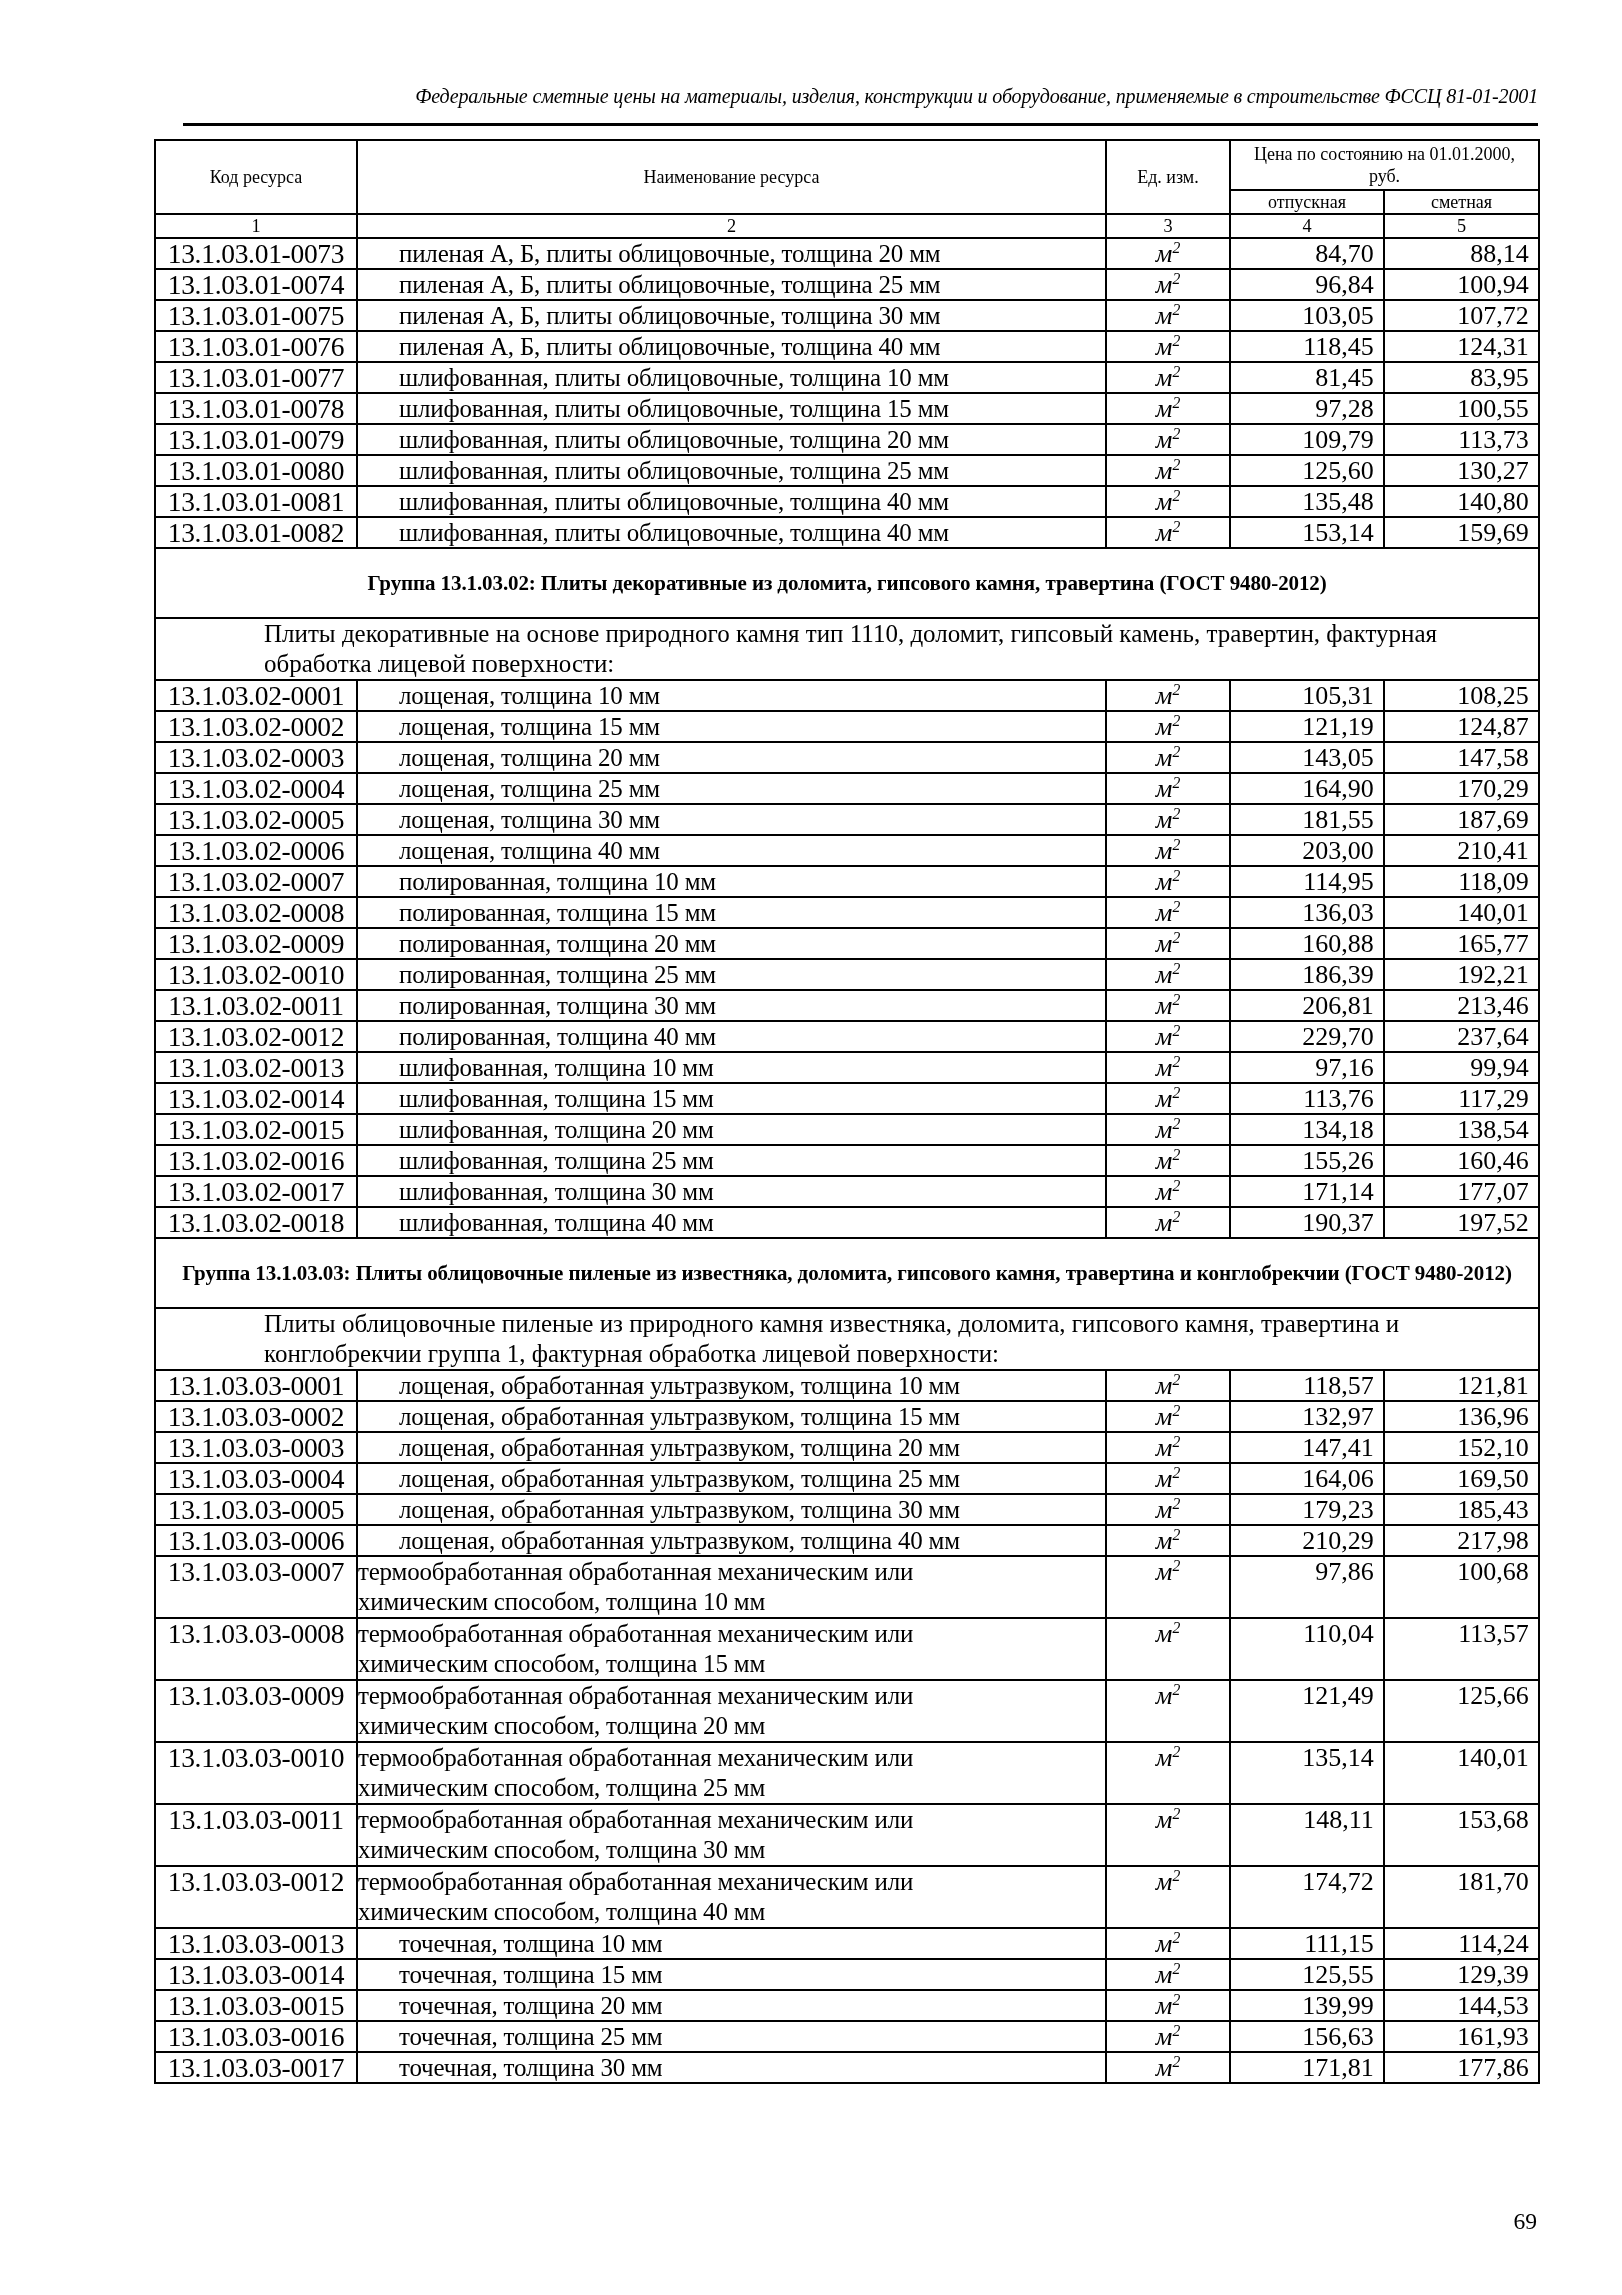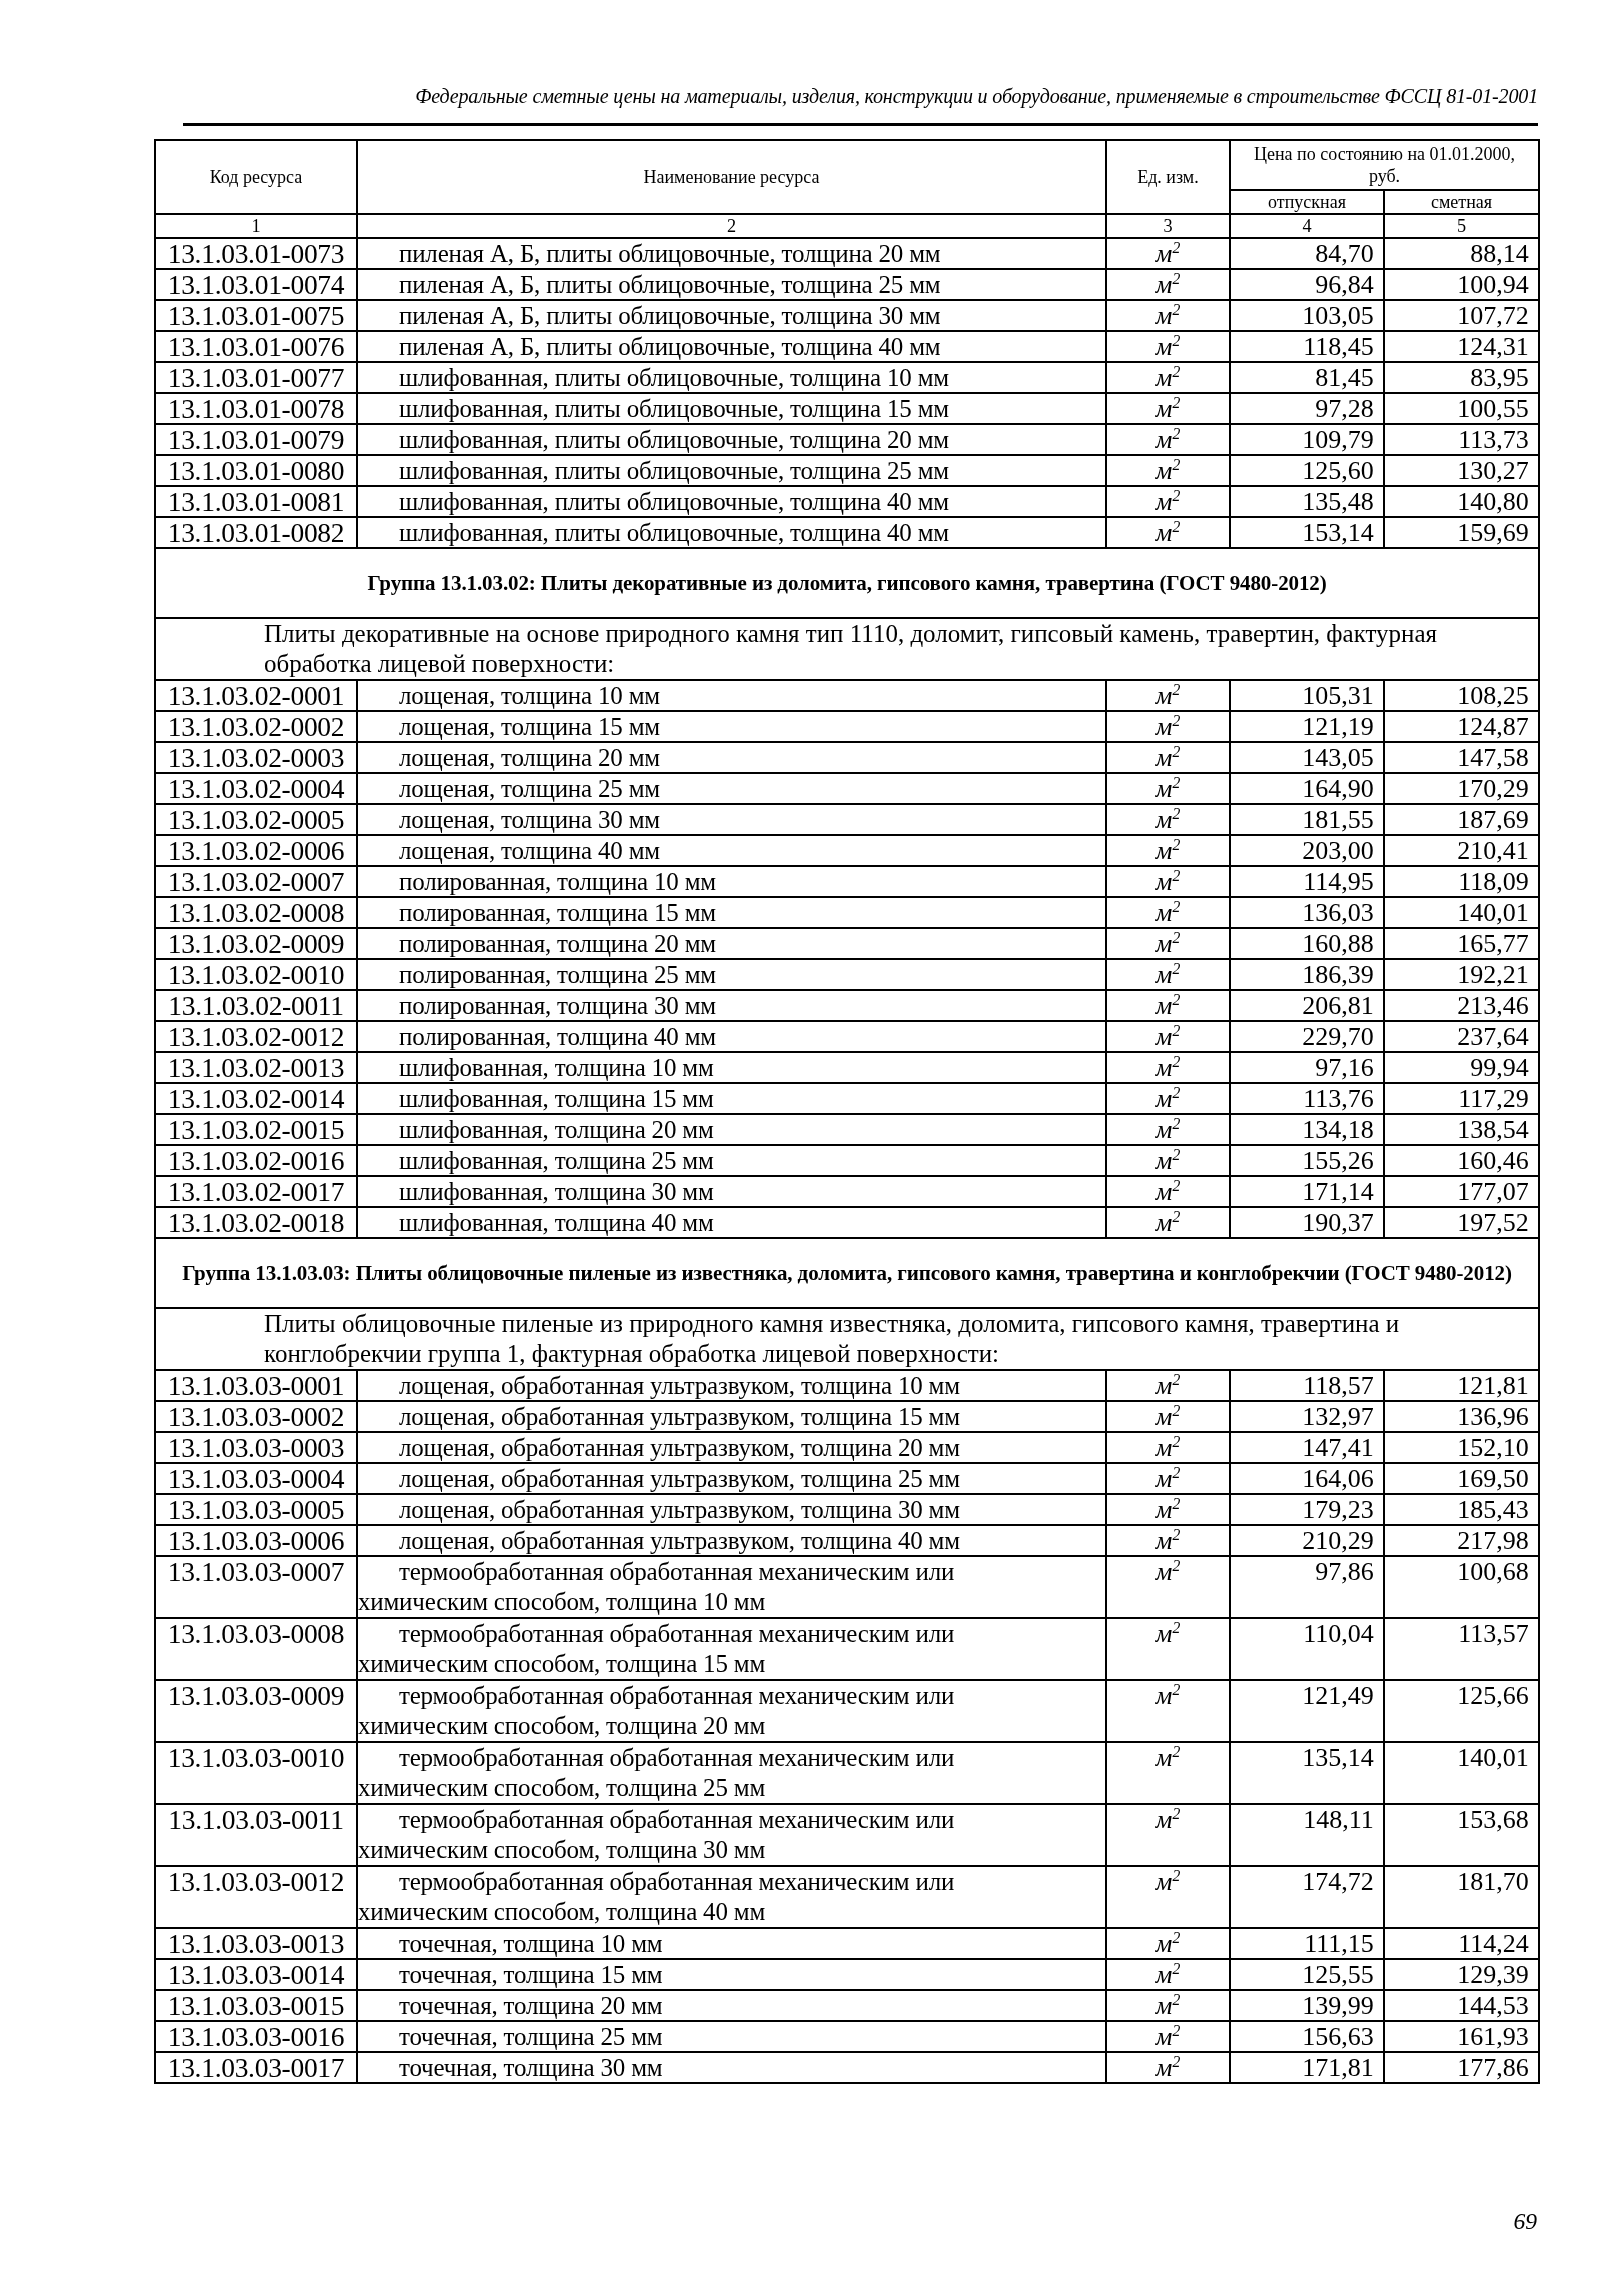--- a/index.html
+++ b/index.html
@@ -17,30 +17,30 @@
   col.c-p1 { width:154px; } col.c-p2 { width:155px; }
   .hdr th { font-size:18px; line-height:22px; text-align:center; }
   .hdr-top th { height:48px; }
   .hdr-sub th { height:22px;font-family:Liberation Serif, serif; }
   .numrow td { height:22px; font-size:18.3px; text-align:center; line-height:22px; }
   tr.row td { height:29px; font-size:26px; line-height:29px; }
   tr.row.tall td { height:60px; vertical-align:top; }
   td.code { text-align:center; font-size:27.5px !important; white-space:nowrap; letter-spacing:-0.3px;margin-top:37px; }
   td.name { padding-left:41px !important; white-space:nowrap; font-size:25px !important; letter-spacing:-0.2px; }
   tr.tall td.name { white-space:normal; line-height:30px; padding-left:0 !important; }
-  tr.tall td.name .first { padding-left:41px; }
+  tr.tall td.name .first { }
   td.unit { text-align:center;font-style:italic; }
   td.unit sup { font-size:15.7px; vertical-align:9.2px; line-height:0; }
   td.num { text-align:right; padding-right:9.2px !important; }
   tr.group td { height:68px; font-weight:bold; font-size:21px; text-align:center;
          line-height:33px; letter-spacing:-0.1px; padding:0 6.5px; }
   tr.desc td { height:60px; font-size:25px; line-height:30px; }
   tr.desc td .txt { padding-left:108px; padding-right:6.5px; display:block; text-indent:0; }
   .page-number { position:absolute; left:1498px; top:2208px; width:39px; text-align:right;
-         font-size:23.6px;font-style:italic; }
+         font-size:23.6px; }
 </style>
 </head>
 <body>
 
 <div class="running-head">Федеральные сметные цены на материалы, изделия, конструкции и оборудование, применяемые в строительстве ФССЦ 81-01-2001</div>
 <div class="head-rule"></div>
 
 <table class="price">
   <colgroup>
     <col class="c-code">

